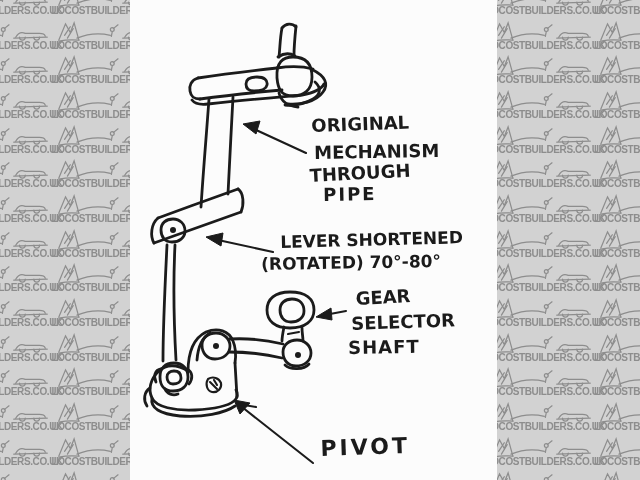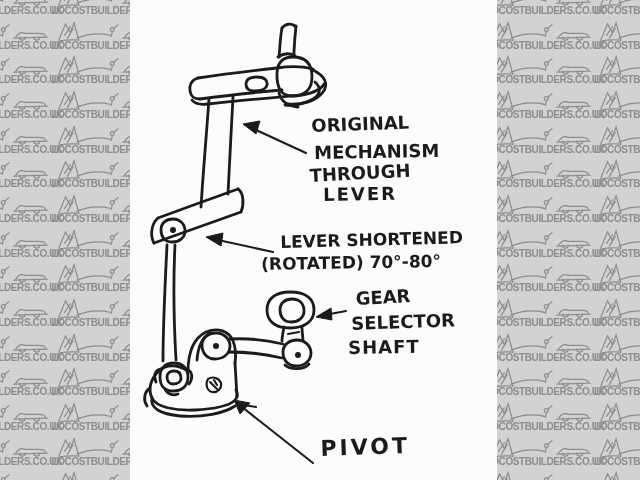--- a/index.html
+++ b/index.html
@@ -1834,21 +1834,21 @@
       <g>
         <path class="thin" d="M183,463 L112,407"></path>
         <polygon class="ah" points="104,400 120,403 110,414"></polygon>
         <path class="thin" d="M108,404 L126,407"></path>
       </g>
     </svg>
 
     <div class="hand" style="left:181px;top:115px;font-size:18px;transform:rotate(-2deg);">ORIGINAL</div>
     <div class="hand" style="left:184px;top:142px;font-size:18px;transform:rotate(-1deg);">MECHANISM</div>
     <div class="hand" style="left:179px;top:165px;font-size:18px;transform:rotate(-3deg);">THROUGH</div>
-    <div class="hand" style="left:193px;top:184px;font-size:18px;transform:rotate(-1deg);letter-spacing:2px;">LEVER</div>
+    <div class="hand" style="left:193px;top:184px;font-size:18px;transform:rotate(-1deg);letter-spacing:2px;">PIPE</div>
 
     <div class="hand" style="left:150px;top:232px;font-size:17px;transform:rotate(-1.5deg);">LEVER SHORTENED</div>
     <div class="hand" style="left:131px;top:254px;font-size:17px;transform:rotate(-1deg);">(ROTATED) 70°-80°</div>
 
     <div class="hand" style="left:225px;top:288px;font-size:18px;transform:rotate(-3deg);">GEAR</div>
     <div class="hand" style="left:221px;top:313px;font-size:18px;transform:rotate(-2deg);">SELECTOR</div>
     <div class="hand" style="left:218px;top:337px;font-size:18px;transform:rotate(-1deg);letter-spacing:1px;">SHAFT</div>
 
     <div class="hand" style="left:190px;top:436px;font-size:22px;transform:rotate(-2deg);letter-spacing:3px;">PIVOT</div>
   </div>

